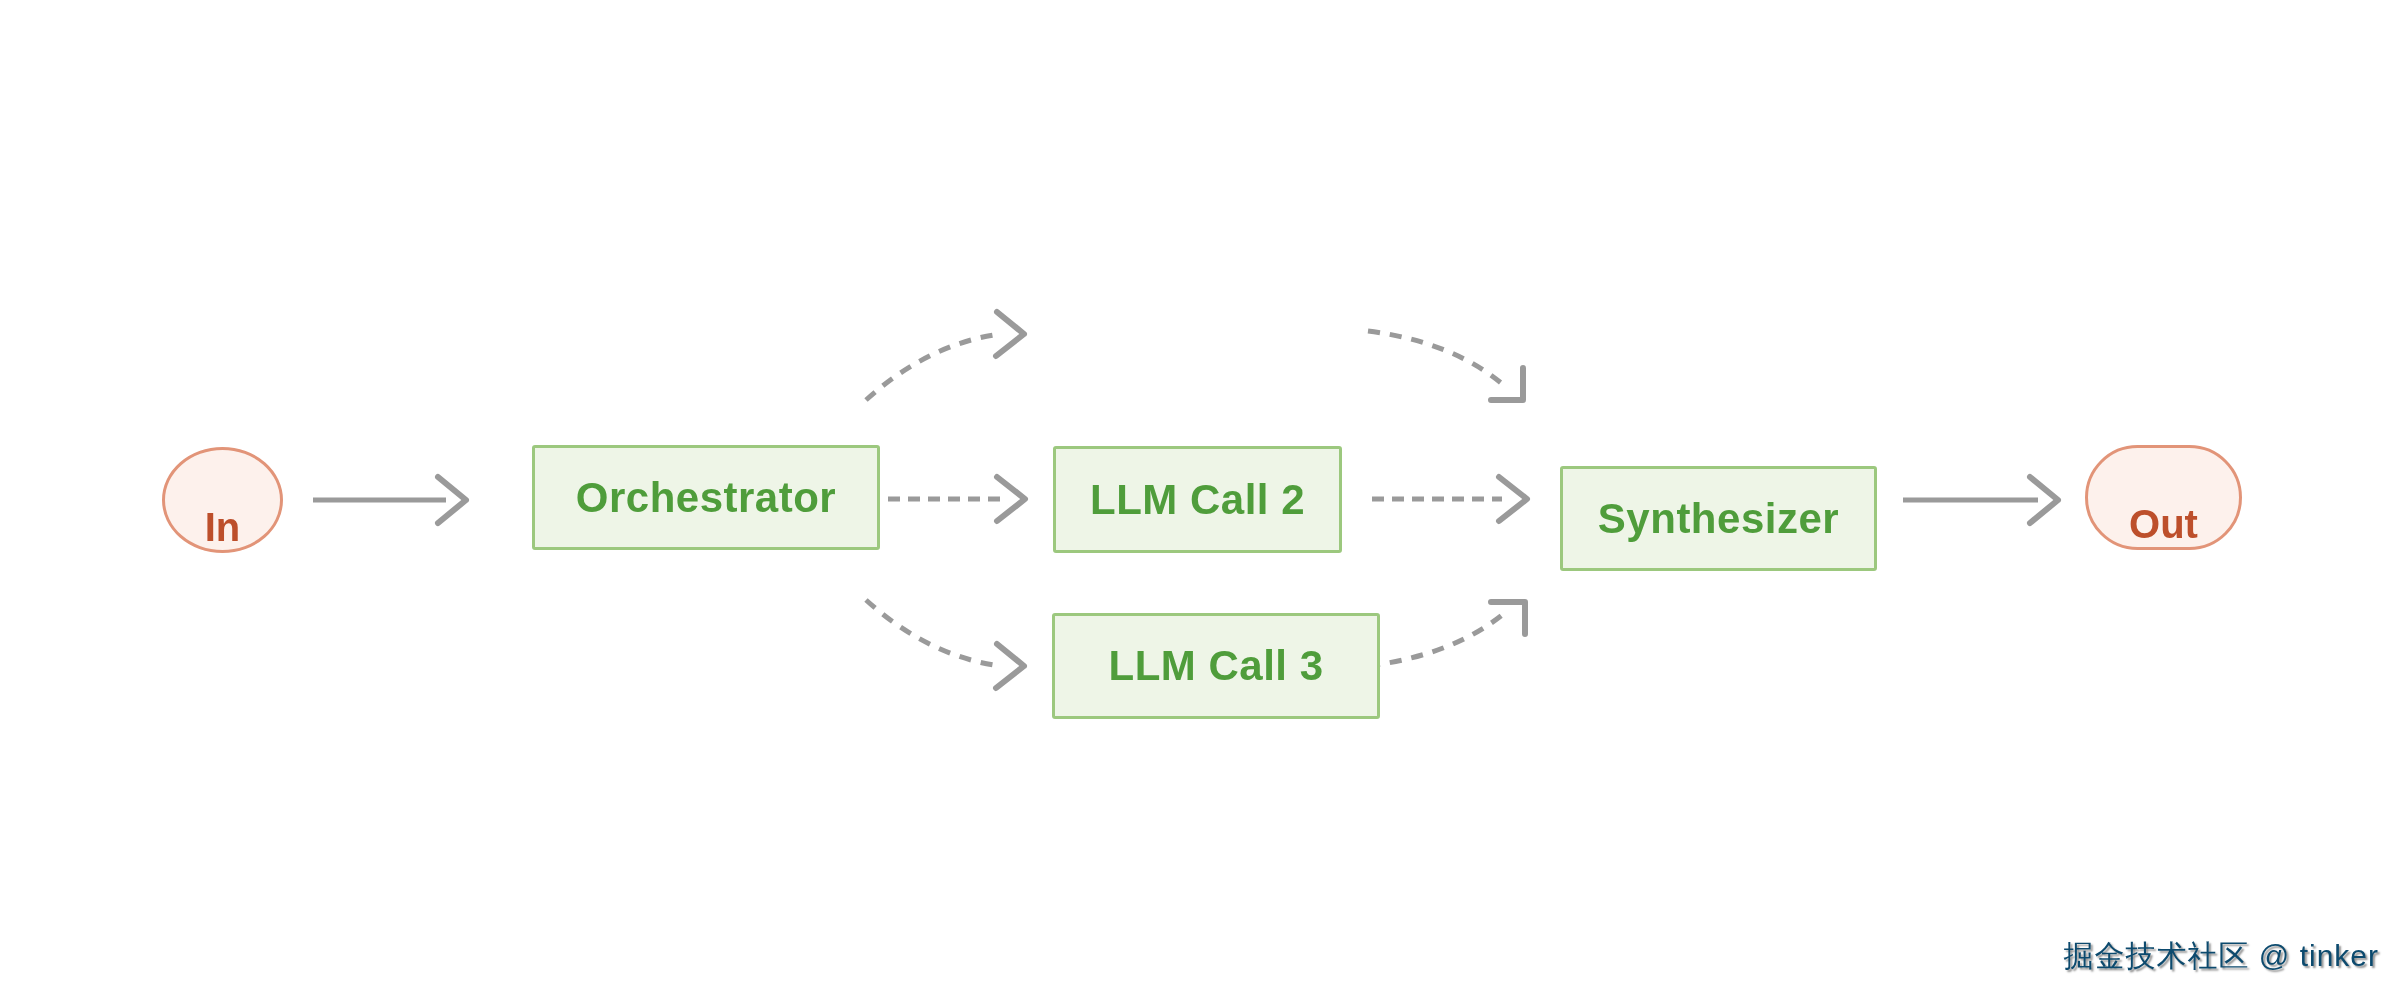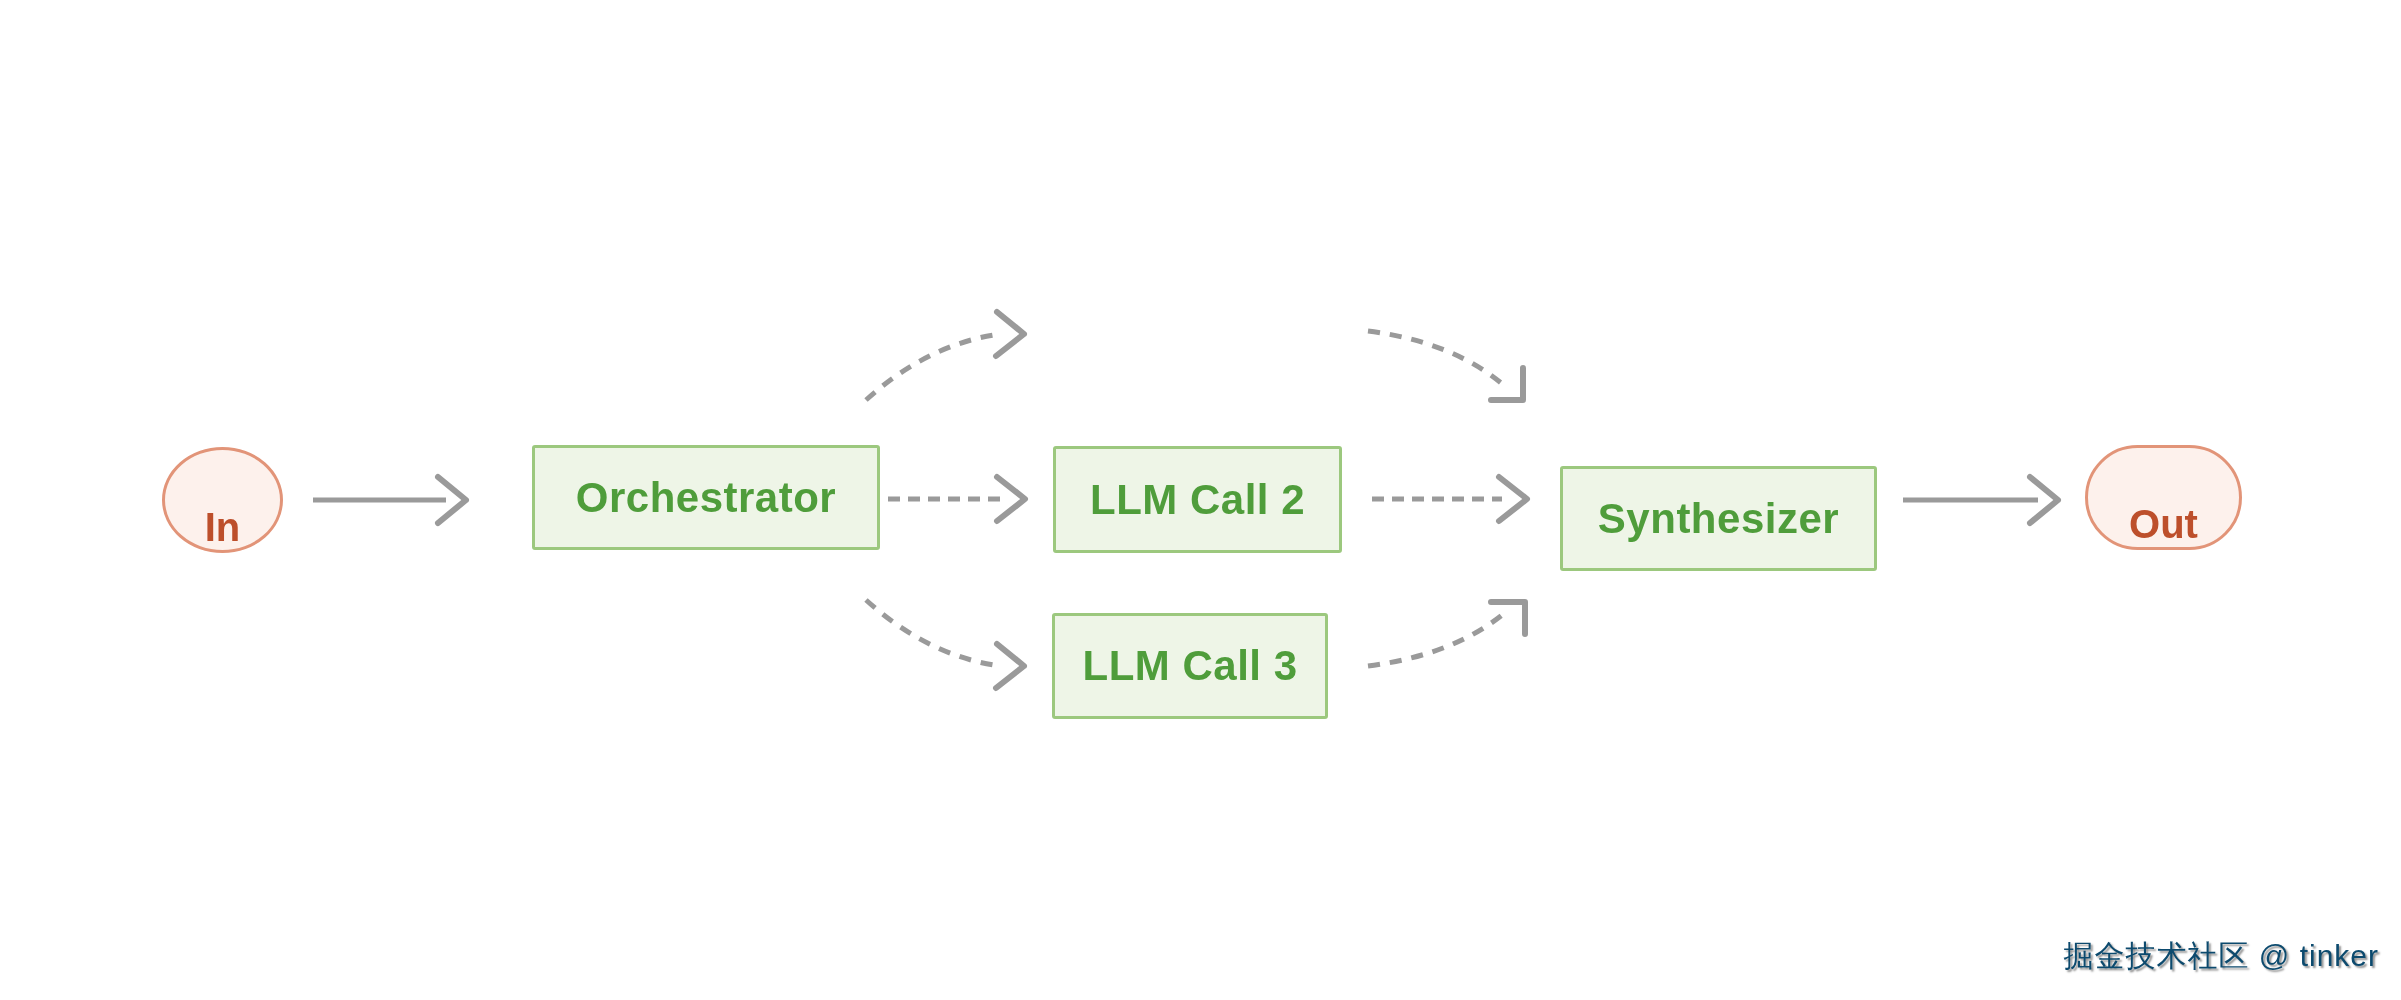--- a/index.html
+++ b/index.html
@@ -44,21 +44,21 @@
     border: 3px solid var(--pink-border);
     color: var(--rust-text);
     font-size: 40px;
     align-items: flex-end;
   }
   #node-in   { left: 162px; top: 447px; width: 121px; height: 106px; border-radius: 50%; }
   #node-out  { left: 2085px; top: 445px; width: 157px; height: 105px; border-radius: 54px; }
   #node-orchestrator { left: 492px;  top: 445px; width: 348px; height: 105px; margin-left: 40px; }
   #node-llm1 { left: 1053px; top: 275px; width: 289px; height: 108px; }
   #node-llm2 { left: 1053px; top: 446px; width: 289px; height: 107px; }
-  #node-llm3 { left: 1052px; top: 613px; width: 276px; height: 106px; }
+  #node-llm3 { left: 1052px; top: 613px; width: 328px; height: 106px; }
   #node-synthesizer  { left: 1560px; top: 446px; width: 317px; height: 105px; margin-top: 20px; }
 
   .edge-line {
     stroke: var(--arrow-gray);
     stroke-width: 5px;
     fill: none;
   }
   .edge-line.dashed-straight { stroke-dasharray: 12 8; }
   .edge-line.dashed-curve    { stroke-dasharray: 12 10; }
   .edge-head {

